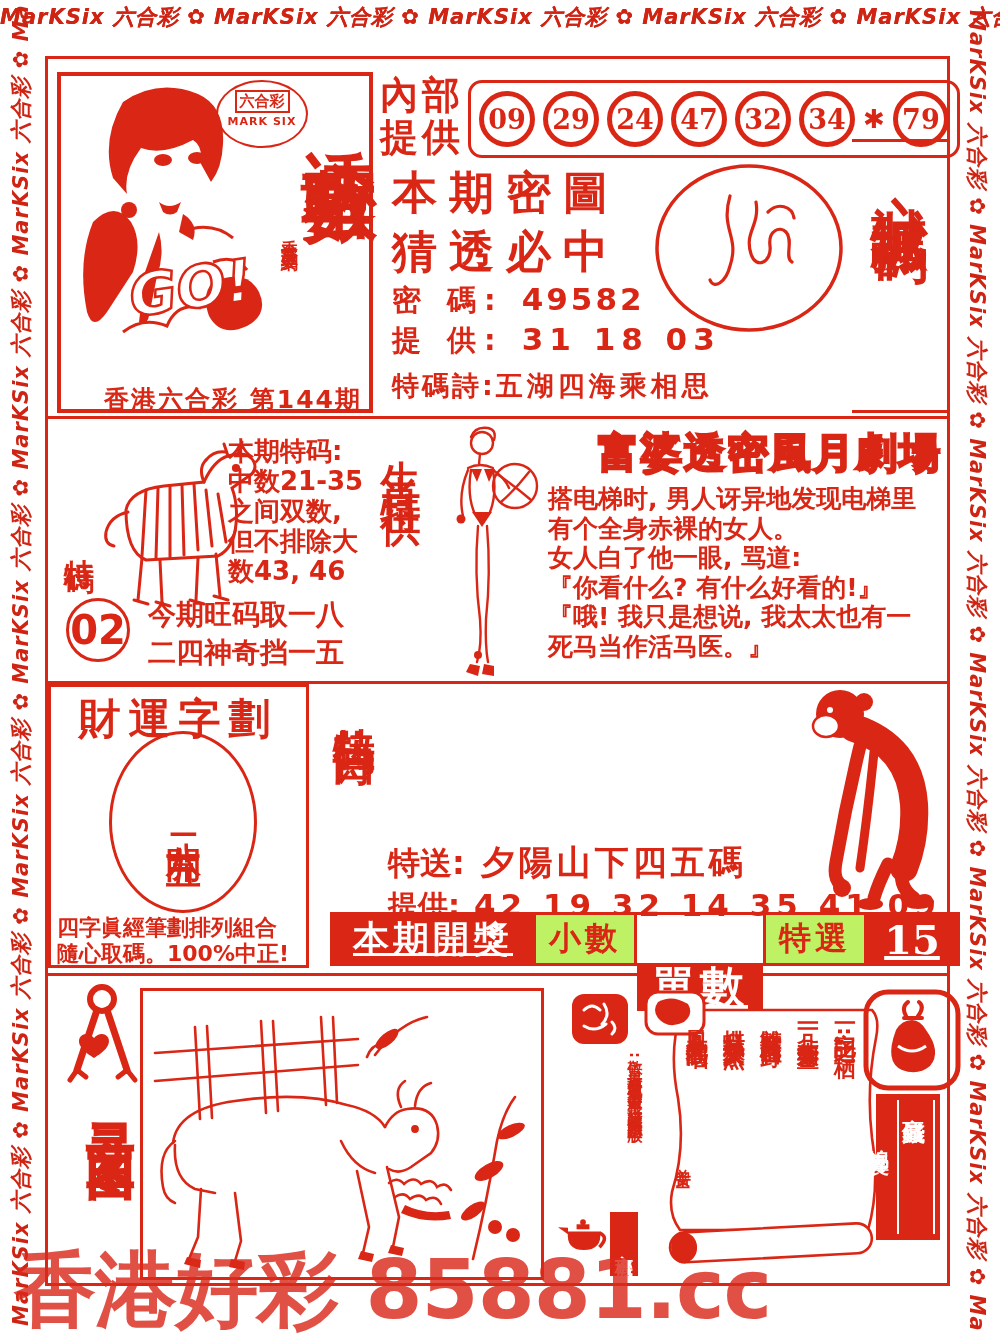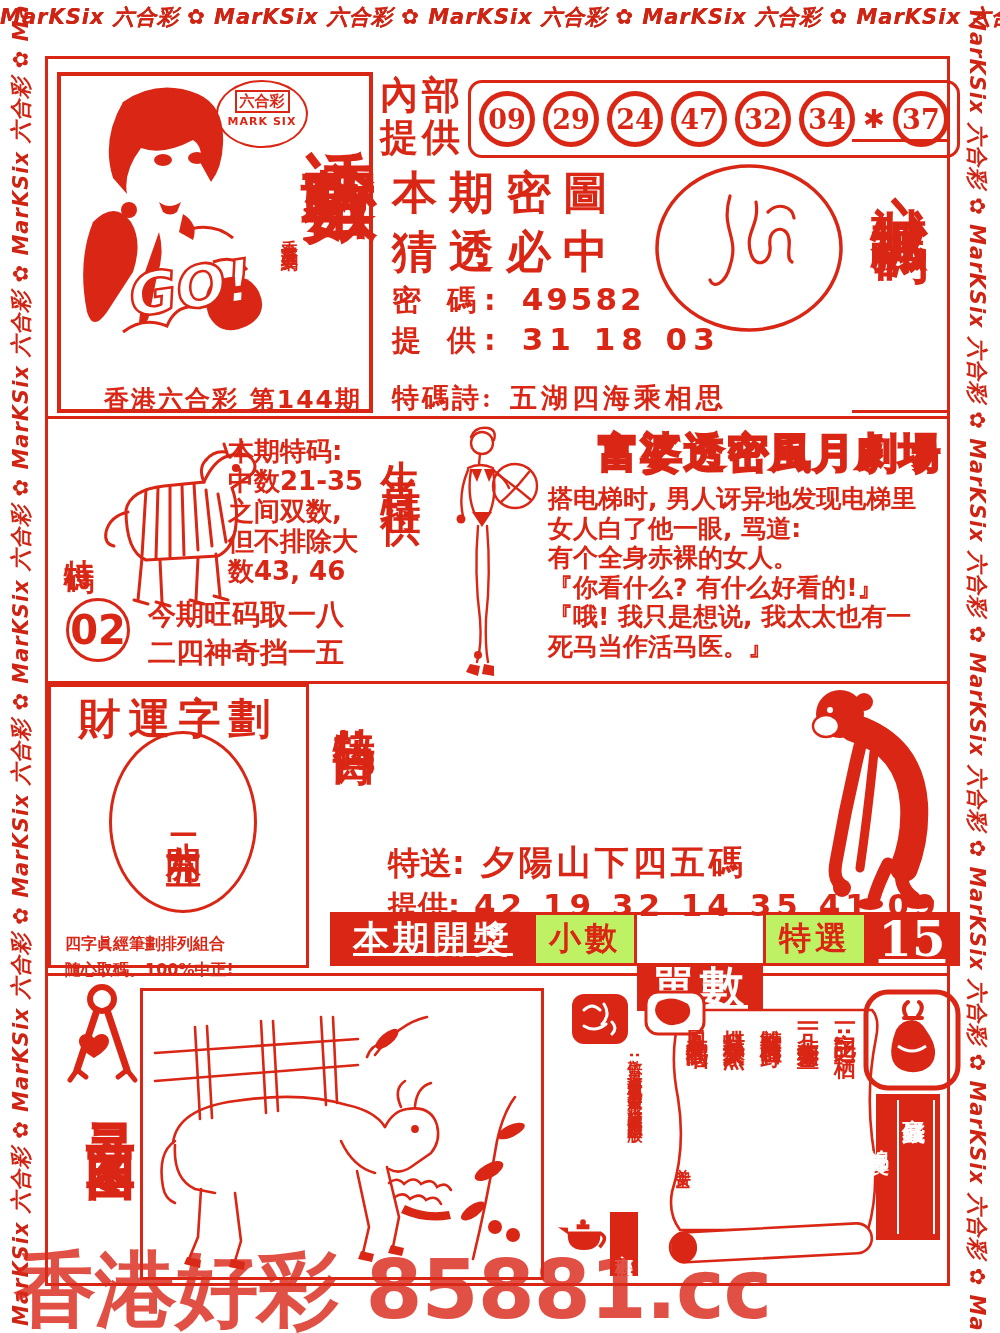--- a/index.html
+++ b/index.html
@@ -75,35 +75,35 @@
   <div class="abs" style="left:380px;top:74px;width:88px;font-size:38px;font-weight:900;line-height:42px;letter-spacing:4px;word-break:break-all;">內部提供</div>
 
   <div class="abs" style="left:468px;top:80px;width:492px;height:78px;border:3px solid var(--red);border-radius:14px;display:flex;align-items:center;justify-content:space-between;padding:0 8px;">
     <span class="ball">09</span>
     <span class="ball">29</span>
     <span class="ball">24</span>
     <span class="ball">47</span>
     <span class="ball">32</span>
     <span class="ball">34</span>
     <span style="font-size:26px;font-weight:900;">✱</span>
-    <span class="ball">37</span>
+    <span class="ball">79</span>
   </div>
 
   <div class="abs bold" style="left:392px;top:163px;font-size:45px;letter-spacing:12px;">本期密圖</div>
   <div class="abs bold" style="left:392px;top:222px;font-size:45px;letter-spacing:12px;">猜透必中</div>
 
   <div class="abs" style="left:392px;top:281px;display:flex;gap:18px;align-items:baseline;">
     <span class="bold" style="font-size:29px;letter-spacing:8px;">密 碼:</span>
     <span class="bold" style="font-size:31px;letter-spacing:3px;">49582</span>
   </div>
   <div class="abs" style="left:392px;top:321px;display:flex;gap:18px;align-items:baseline;">
     <span class="bold" style="font-size:29px;letter-spacing:8px;">提 供:</span>
     <span class="bold" style="font-size:31px;letter-spacing:6px;">31 18 03</span>
   </div>
-  <div class="abs" style="left:392px;top:380px;display:flex;gap:16px;align-items:baseline;font-family:Liberation Serif, serif;">
+  <div class="abs" style="left:392px;top:368px;display:flex;gap:0;align-items:baseline;">
     <span class="bold" style="font-size:27px;letter-spacing:3px;">特碼詩:</span>
     <span class="bold" style="font-size:27px;letter-spacing:4px;">五湖四海乘相思</span>
   </div>
 
   <svg class="abs" style="left:650px;top:160px;" width="198" height="178" viewBox="0 0 198 178">
     <ellipse cx="99" cy="88" rx="92" ry="82" fill="none" stroke="var(--red)" stroke-width="3.5"></ellipse>
     <path d="M80 36 C70 70 90 76 80 106 C76 122 64 130 60 120
              M106 42 C110 66 94 72 101 94 C106 110 122 102 120 86 C118 70 130 66 136 72 C144 80 134 98 142 102
              M118 52 C128 42 142 46 144 58" fill="none" stroke="var(--red)" stroke-width="3.2" stroke-linecap="round"></path>
   </svg>
@@ -156,33 +156,33 @@
       <path d="M42 88 L62 88 L52 103 Z"></path>
       <circle cx="31" cy="95" r="4.5"></circle>
       <path d="M40 240 l10 2 l-2 10 l-12 -4 Z M54 240 l10 2 l0 10 l-12 -2 Z"></path>
       <circle cx="48" cy="231" r="4"></circle>
     </g>
   </svg>
 
   <div class="abs outline" style="left:598px;top:426px;font-size:41px;font-weight:900;letter-spacing:2px;white-space:nowrap;">富婆透密風月劇場</div>
   <div class="abs bold" style="left:548px;top:484px;width:395px;font-size:25px;line-height:29.5px;">
     <div>搭电梯时, 男人讶异地发现电梯里</div>
+    <div>有个全身赤裸的女人。</div>
     <div>女人白了他一眼, 骂道:</div>
-    <div>有个全身赤裸的女人。</div>
     <div>『你看什么? 有什么好看的!』</div>
     <div>『哦! 我只是想说, 我太太也有一</div>
     <div>死马当作活马医。』</div>
   </div>
 
   <div class="abs frame" style="left:48px;top:684px;width:261px;height:284px;">
     <div class="abs bold" style="left:0;top:4px;width:255px;font-size:42px;letter-spacing:8px;text-align:center;">財運字劃</div>
     <div class="abs" style="left:58px;top:44px;width:148px;height:182px;border:3px solid var(--red);border-radius:50%;display:flex;align-items:center;justify-content:center;">
       <span class="v bold" style="font-size:35px;letter-spacing:7px;">二八開五</span>
     </div>
-    <div class="abs bold" style="left:6px;top:244px;width:246px;font-size:16px;line-height:26px;margin-left:8px;">
+    <div class="abs bold" style="left:6px;top:228px;width:246px;font-size:22px;line-height:26px;">
       <div>四字眞經筆劃排列組合</div>
       <div>隨心取碼。100%中正!</div>
     </div>
   </div>
 
   <div class="abs v" style="left:326px;top:694px;height:262px;font-size:42px;font-weight:900;letter-spacing:8px;">特码诗曰:</div>
   <div class="abs" style="left:388px;top:840px;display:flex;gap:16px;align-items:baseline;">
     <span style="font-size:32px;font-weight:900;">特送:</span>
     <span style="font-size:34px;font-weight:900;letter-spacing:4px;">夕陽山下四五碼</span>
   </div>
@@ -208,21 +208,21 @@
     </g>
     <ellipse cx="44" cy="50" rx="13" ry="11" fill="#fff" stroke="var(--red)" stroke-width="2.5"></ellipse>
     <circle cx="48" cy="34" r="3" fill="#fff"></circle>
   </svg>
 
   <div class="abs" style="left:330px;top:912px;width:630px;height:54px;border:3px solid var(--red);display:flex;">
     <div class="cell red" style="width:200px;font-size:36px;letter-spacing:4px;">本期開獎</div>
     <div class="cell white" style="width:104px;font-size:32px;letter-spacing:4px;">小數</div>
     <div class="cell red" style="width:126px;font-size:44px;letter-spacing:4px;margin-top:48px;">單數</div>
     <div class="cell white" style="width:104px;font-size:32px;letter-spacing:4px;">特選</div>
-    <div class="cell red" style="flex:1;font-size:48px;font-family:'DejaVu Serif',serif;">15</div>
+    <div class="cell red" style="flex:1;font-size:40px;font-family:'DejaVu Serif',serif;">15</div>
   </div>
 
   <svg class="abs" style="left:62px;top:982px;" width="80" height="106" viewBox="0 0 80 106">
     <g stroke="var(--red)" fill="none" stroke-linecap="round">
       <circle cx="40" cy="17" r="12" stroke-width="6"></circle>
       <path d="M35 28 L15 88" stroke-width="7"></path>
       <path d="M45 28 L65 88" stroke-width="7"></path>
       <path d="M15 88 l-7 10 M15 88 l9 7 M65 88 l8 10 M65 88 l-9 7" stroke-width="5"></path>
     </g>
     <path d="M32 56 c-7-9-20-2-13 9 c3 5 13 11 13 11 c0 0 10-6 13-11 c7-11-6-18-13-9 Z" fill="var(--red)"></path>

